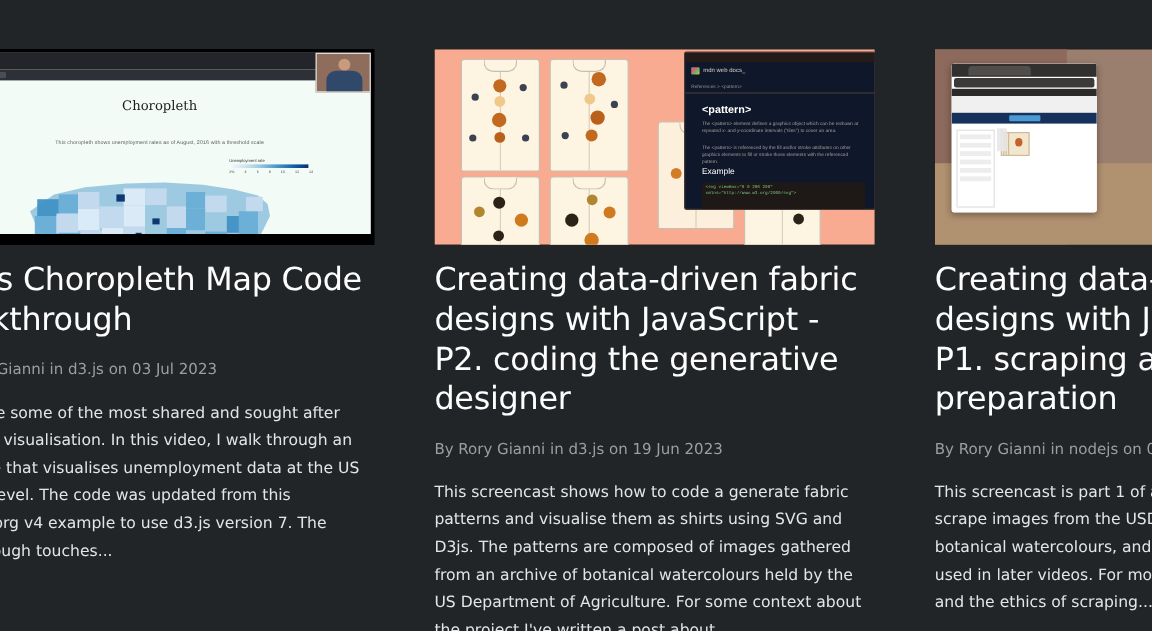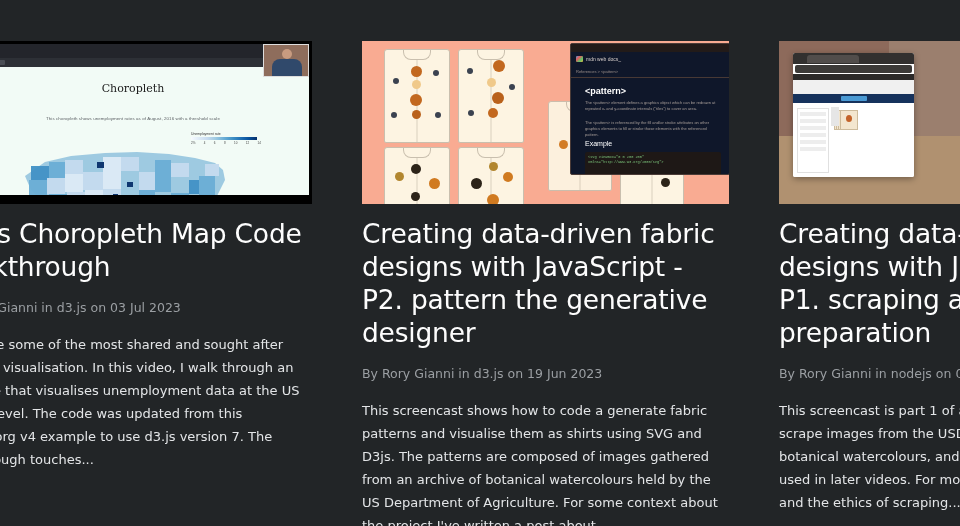--- a/index.html
+++ b/index.html
@@ -372,21 +372,21 @@
             <span class="p-rule"></span>
             <span class="p-h1">&lt;pattern&gt;</span>
             <span class="p-par" style="top:56px;">The &lt;pattern&gt; element defines a graphics object which can be redrawn at repeated x- and y-coordinate intervals ("tiles") to cover an area.</span>
             <span class="p-par" style="top:76px;">The &lt;pattern&gt; is referenced by the fill and/or stroke attributes on other graphics elements to fill or stroke those elements with the referenced pattern.</span>
             <span class="p-h2">Example</span>
             <span class="p-code">&lt;svg viewBox="0 0 200 200" xmlns="http://www.w3.org/2000/svg"&gt;</span>
           </div>
         </div>
       </div>
       <div class="card-body">
-        <h2 class="post-title">Creating data-driven fabric designs with JavaScript - P2. pattern the generative designer</h2>
+        <h2 class="post-title">Creating data-driven fabric designs with JavaScript - P2. coding the generative designer</h2>
         <div class="post-meta">By Rory Gianni in d3.js on 19 Jun 2023</div>
         <p class="post-excerpt">This screencast shows how to code a generate fabric patterns and visualise them as shirts using SVG and D3js. The patterns are composed of images  gathered from an archive of botanical watercolours held by the US Department of Agriculture. For some context about the project I've written a post about...</p>
       </div>
     </article>
 
     <article class="card">
       <div class="thumb">
         <div class="thumb-inner">
           <div class="t3-bg"></div>
           <div class="t3-wall"></div>

